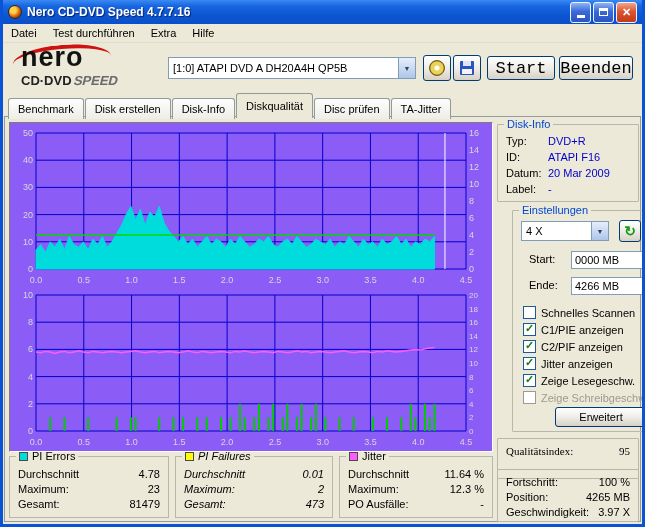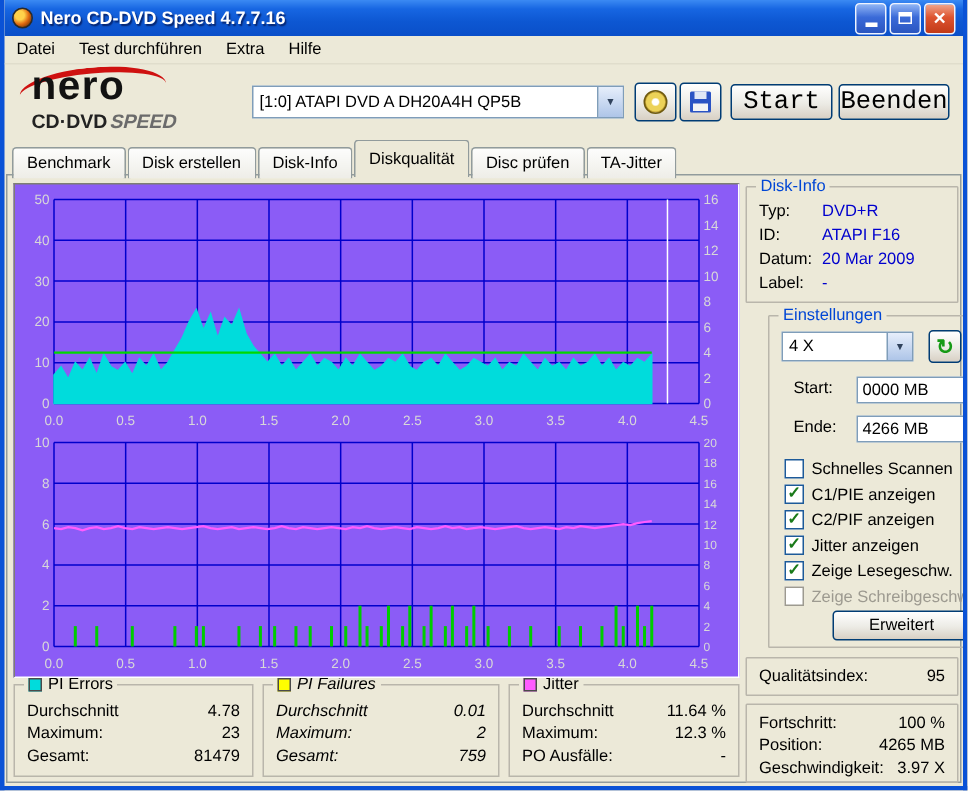--- a/index.html
+++ b/index.html
@@ -281,21 +281,21 @@
       <div class="kv-row">
           <span>Durchschnitt</span>
           <span>0.01</span>
         </div>
       <div class="kv-row">
           <span>Maximum:</span>
           <span>2</span>
         </div>
       <div class="kv-row">
           <span>Gesamt:</span>
-          <span>759</span>
+          <span>473</span>
         </div>
     </div>
   </div>
   <div class="statbox" style="left:336px;width:154px;">
     <span class="stat-legend">
         <span class="sq" style="background-color: rgb(255, 92, 255);"></span>
         <span>Jitter</span>
       </span>
     <div class="rows">
       <div class="kv-row">
@@ -376,21 +376,21 @@
         <span class="cb-label">Zeige Lesegeschw.</span>
     </label>
     <label class="cb disabled" style="top:179px;">
       <span class="box"></span>
         <span class="cb-label">Zeige Schreibgeschw.</span>
     </label>
 
     <button class="adv-btn">Erweitert</button>
   </div>
 
-  <div class="grp" style="left:494px;top:438px;width:142px;height:26px;">
+  <div class="grp" style="left:494px;top:438px;width:142px;height:41px;font-family:Liberation Serif, serif;">
     <div class="kv-row" style="height:24px;">
       <span>Qualitätsindex:</span>
       <span>95</span>
     </div>
   </div>
 
   <div class="grp" style="left:494px;top:469px;width:142px;height:53px;">
     <div style="padding-top:4px;">
       <div class="kv-row">
           <span>Fortschritt:</span>

